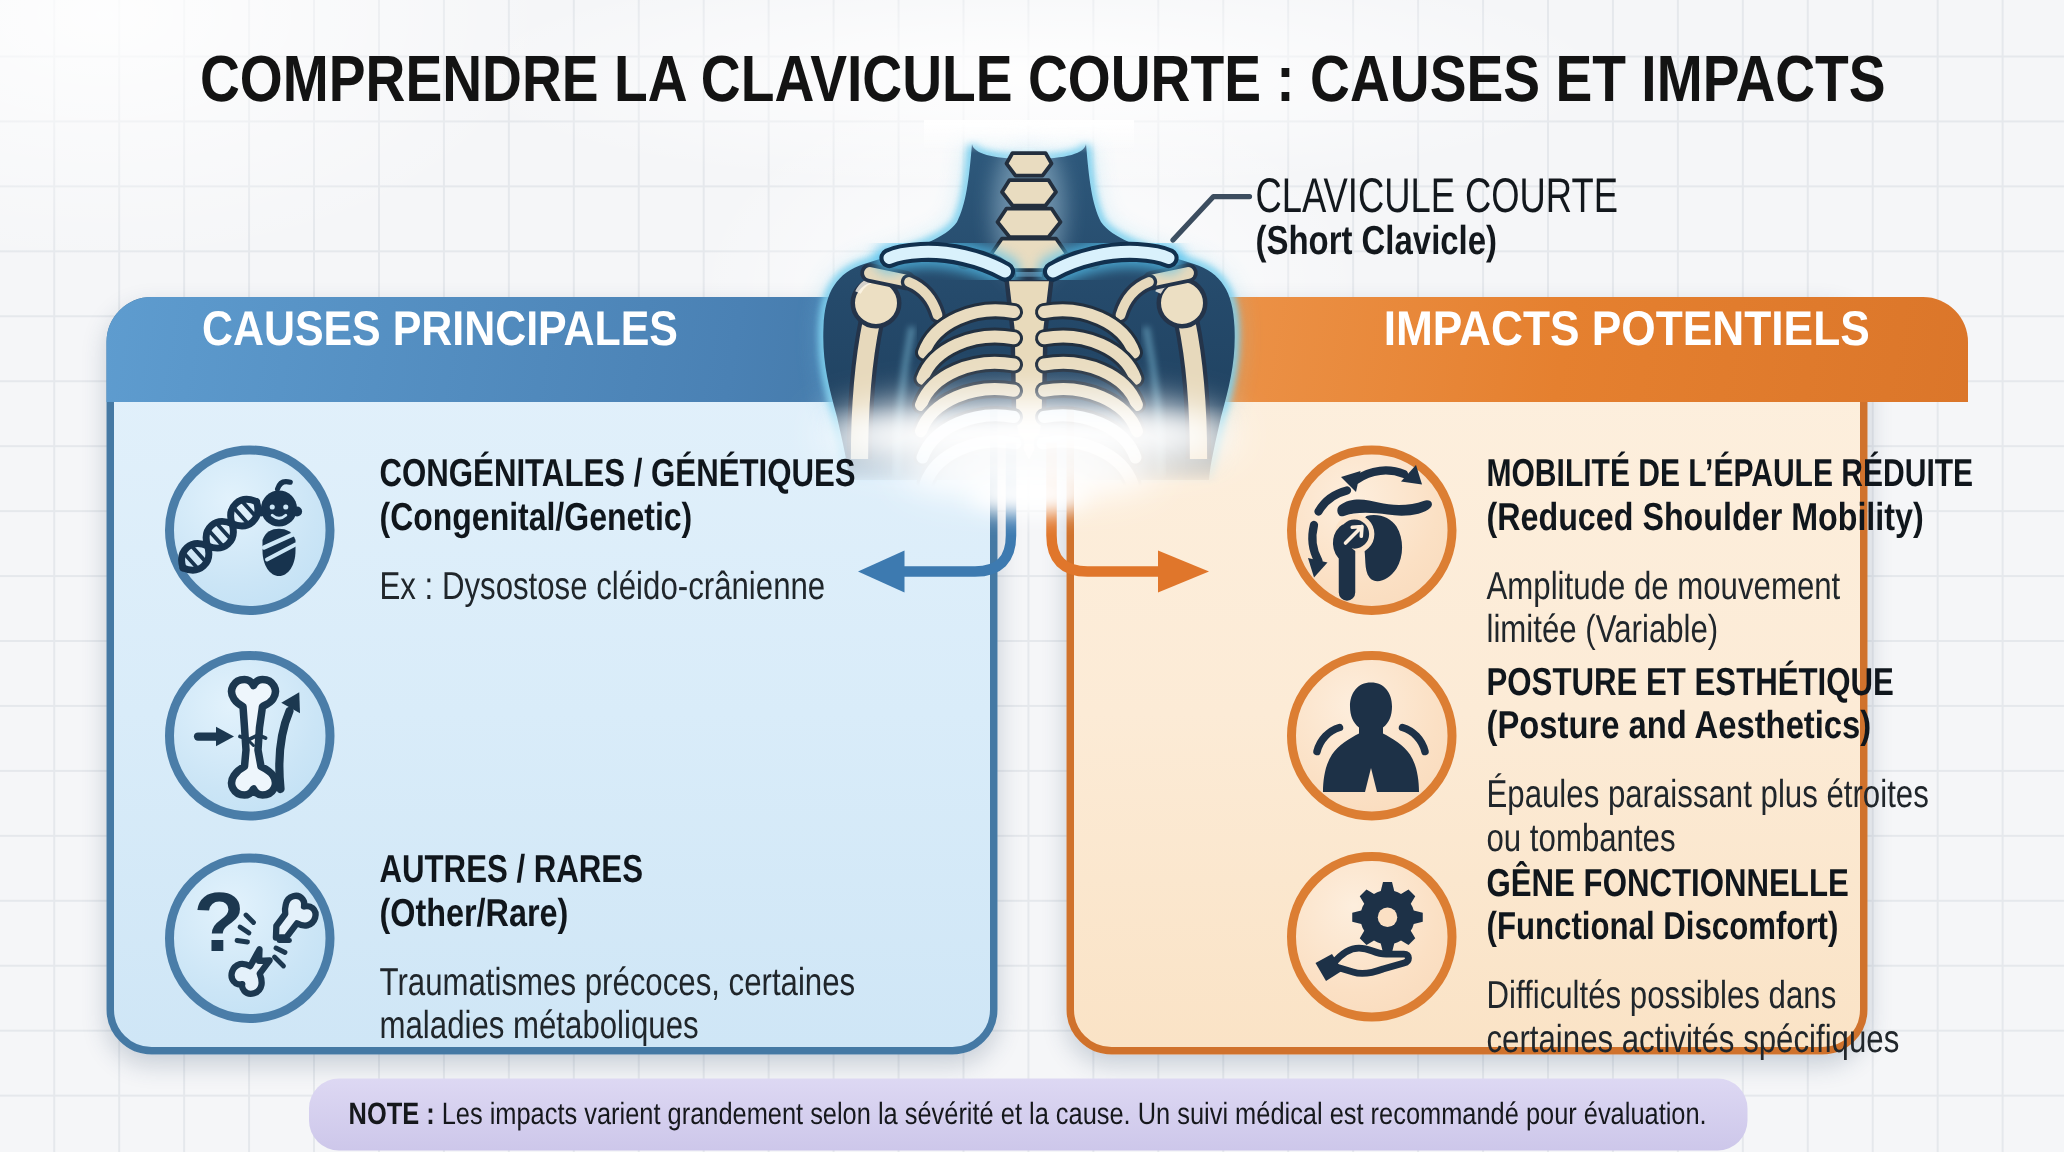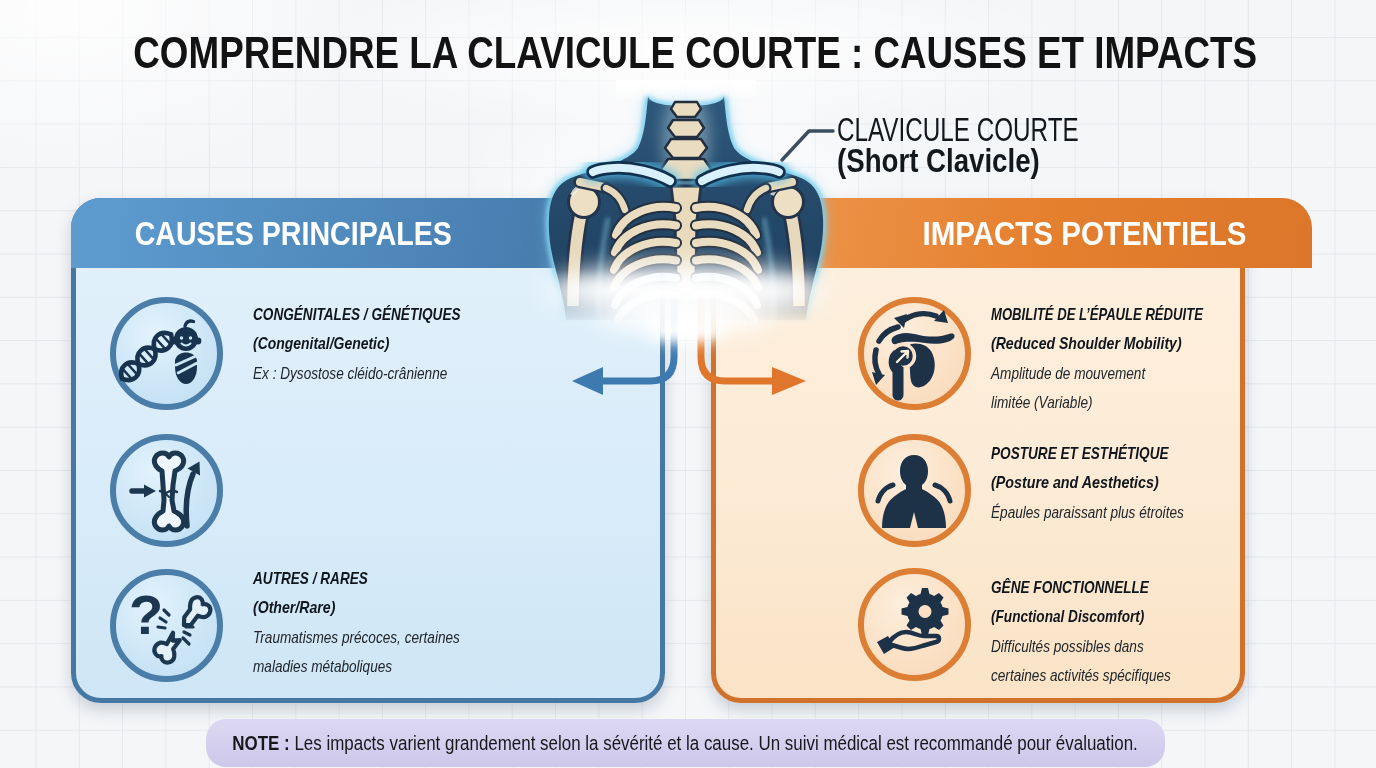--- a/index.html
+++ b/index.html
@@ -23,42 +23,42 @@
   #title span{display:inline-block;transform:scaleX(.846);transform-origin:center;}
 
   
   .panel{position:absolute;top:198px;height:505px;border-radius:30px;
     box-shadow:0 7px 16px rgba(40,70,100,.22);box-sizing:border-box;}
   #panelL{left:71px;width:594px;border:5px solid #4579a4;
     background:linear-gradient(180deg,#e3f1fb 0%,#d9ecf9 55%,#cfe6f6 100%);}
   #panelR{left:711px;width:534px;border:5px solid #d0722c;
     background:linear-gradient(180deg,#fdf0df 0%,#fcebd6 55%,#fae3c6 100%);}
   .phead{position:absolute;left:-5px;top:-5px;height:70px;border-radius:30px 30px 0 0;
-    display:flex;align-items:center;justify-content:center;
+    display:flex;justify-content:center;
     font-weight:bold;font-size:32.5px;color:#fff;white-space:nowrap;padding-top:3px;}
   #panelL .phead{width:594px;background:linear-gradient(100deg,#5e9ccf 0%,#4a81b4 70%,#40739f 100%);padding-right:150px;box-sizing:border-box;}
   #panelR .phead{width:601px;background:linear-gradient(100deg,#ef9a52 0%,#e5802f 55%,#db762a 100%);padding-left:145px;box-sizing:border-box;}
   .phead span{display:inline-block;transform:scaleX(.88);transform-origin:center;}
   #panelR .phead span{transform:scaleX(.9078);}
 
   
   .circ{position:absolute;width:101px;height:101px;border-radius:50%;box-sizing:content-box;}
   .circL{border:6px solid #4a7da8;background:radial-gradient(circle at 38% 30%,#e2f2fc 0%,#cbe5f6 60%,#bedff4 100%);}
   .circR{border:6px solid #dc7e33;background:radial-gradient(circle at 38% 30%,#fdeedd 0%,#fbe0c4 60%,#f8d9ba 100%);}
 
   
-  .item{position:absolute;font-size:17px;line-height:28.5px;color:#20262b;font-style:italic;}
+  .item{position:absolute;font-size:26px;line-height:28.5px;color:#20262b;}
   .item .bt{font-weight:bold;color:#10161c;}
-  .item .bd{margin-top:2px;}
+  .item .bd{margin-top:18px;}
   .item div span{display:inline-block;transform:scaleX(.80);transform-origin:left center;white-space:nowrap;}
 
   
   #lab1{position:absolute;left:837px;top:112px;font-weight:normal;font-size:32.5px;color:#13181d;line-height:37px;}
   #lab1 span{display:inline-block;transform:scaleX(.746);transform-origin:left center;white-space:nowrap;}
-  #lab2{position:absolute;left:837px;top:145px;font-weight:bold;font-size:34px;color:#13181d;line-height:31px;}
+  #lab2{position:absolute;left:837px;top:145px;font-weight:bold;font-size:27px;color:#13181d;line-height:31px;}
   #lab2 span{display:inline-block;transform:scaleX(.813);transform-origin:left center;white-space:nowrap;}
 
   
   #note{position:absolute;left:206px;top:719px;width:959px;height:48px;border-radius:20px;
     background:linear-gradient(180deg,#ddd8f3,#cdc7ea);
     display:flex;align-items:center;justify-content:center;
     font-size:20.5px;color:#16181c;white-space:nowrap;}
   #note span{display:inline-block;transform:scaleX(.826);transform-origin:center;}
 
   svg{position:absolute;overflow:visible;}
@@ -323,20 +323,21 @@
   <div class="item" style="left:991px;top:301px;">
     <div class="bt"><span style="transform:scaleX(.77)">MOBILITÉ DE L’ÉPAULE RÉDUITE</span></div>
     <div class="bt"><span style="transform:scaleX(.827)">(Reduced Shoulder Mobility)</span></div>
     <div class="bd"><span>Amplitude de mouvement</span></div>
     <div><span>limitée (Variable)</span></div>
   </div>
   <div class="item" style="left:991px;top:440px;">
     <div class="bt"><span>POSTURE ET ESTHÉTIQUE</span></div>
     <div class="bt"><span style="transform:scaleX(.84)">(Posture and Aesthetics)</span></div>
     <div class="bd"><span>Épaules paraissant plus étroites</span></div>
+    <div><span>ou tombantes</span></div>
   </div>
   <div class="item" style="left:991px;top:574px;">
     <div class="bt"><span>GÊNE FONCTIONNELLE</span></div>
     <div class="bt"><span>(Functional Discomfort)</span></div>
     <div class="bd"><span>Difficultés possibles dans</span></div>
     <div><span>certaines activités spécifiques</span></div>
   </div>
 
   <div id="note">
       <span><b>NOTE :</b> Les impacts varient grandement selon la sévérité et la cause. Un suivi médical est recommandé pour évaluation.</span>

